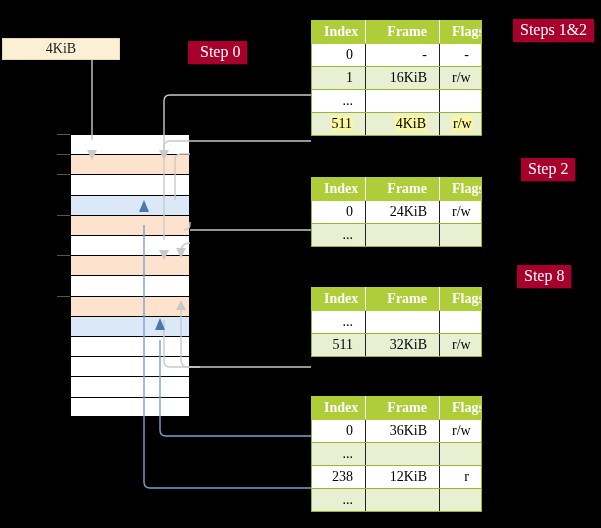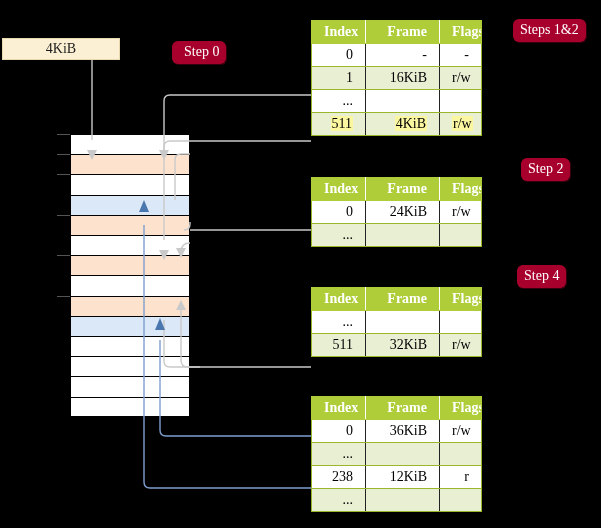--- a/index.html
+++ b/index.html
@@ -8,25 +8,25 @@
     font-family:"Liberation Serif","DejaVu Serif",serif;
     color:#000;
   }
   #stage{position:absolute;left:0;top:0;width:601px;height:528px;}
 
   
   .pill{
     position:absolute;
     background:#a8002d;
     color:#ffffff;
-    font-size:14px;
+    font-size:16px;
     line-height:14px;
     padding:4px 7px 5px 7px;
     white-space:nowrap;
-    border-radius:6px;
+    border-radius:0;
     box-shadow:1px 1px 0 rgba(60,0,15,.85);
     font-family:"Liberation Serif","DejaVu Serif",serif;
   }
 
   
   .reqbox{
     position:absolute;
     background:#fcf0d4;
     border:1px solid #e8d9b0;
     color:#1a1a1a;
@@ -85,24 +85,24 @@
 </style>
 </head>
 <body>
 
 <div id="stage">
 
   <div class="reqbox" style="left:2px;top:38px;width:118px;height:22px;">
     <span>4KiB</span>
   </div>
 
-  <div class="pill" style="left:172px;top:41px;padding-left:12px;">Step 0</div>
+  <div class="pill" style="left:188px;top:41px;padding-left:12px;">Step 0</div>
   <div class="pill" style="left:513px;top:19px;">Steps 1&amp;2</div>
   <div class="pill" style="left:521px;top:158px;">Step 2</div>
-  <div class="pill" style="left:517px;top:265px;">Step 4</div>
+  <div class="pill" style="left:517px;top:265px;">Step 8</div>
 
   <div class="memcol" id="memcol" style="left:70px;top:134px;width:120px;height:282px;">
       <div class="memrow" style="top: 0px; height: 20.2px;"></div>
       <div class="tick" style="top: 0px; left: -13px;"></div>
       <div class="memrow orange" style="top: 20.2px; height: 20.2px;"></div>
       <div class="tick" style="top: 20.2px; left: -13px;"></div>
       <div class="memrow" style="top: 40.4px; height: 20.2px;"></div>
       <div class="tick" style="top: 40.4px; left: -13px;"></div>
       <div class="memrow blue" style="top: 60.6px; height: 20.2px;"></div>
       <div class="memrow orange" style="top: 80.8px; height: 20.2px;"></div>

